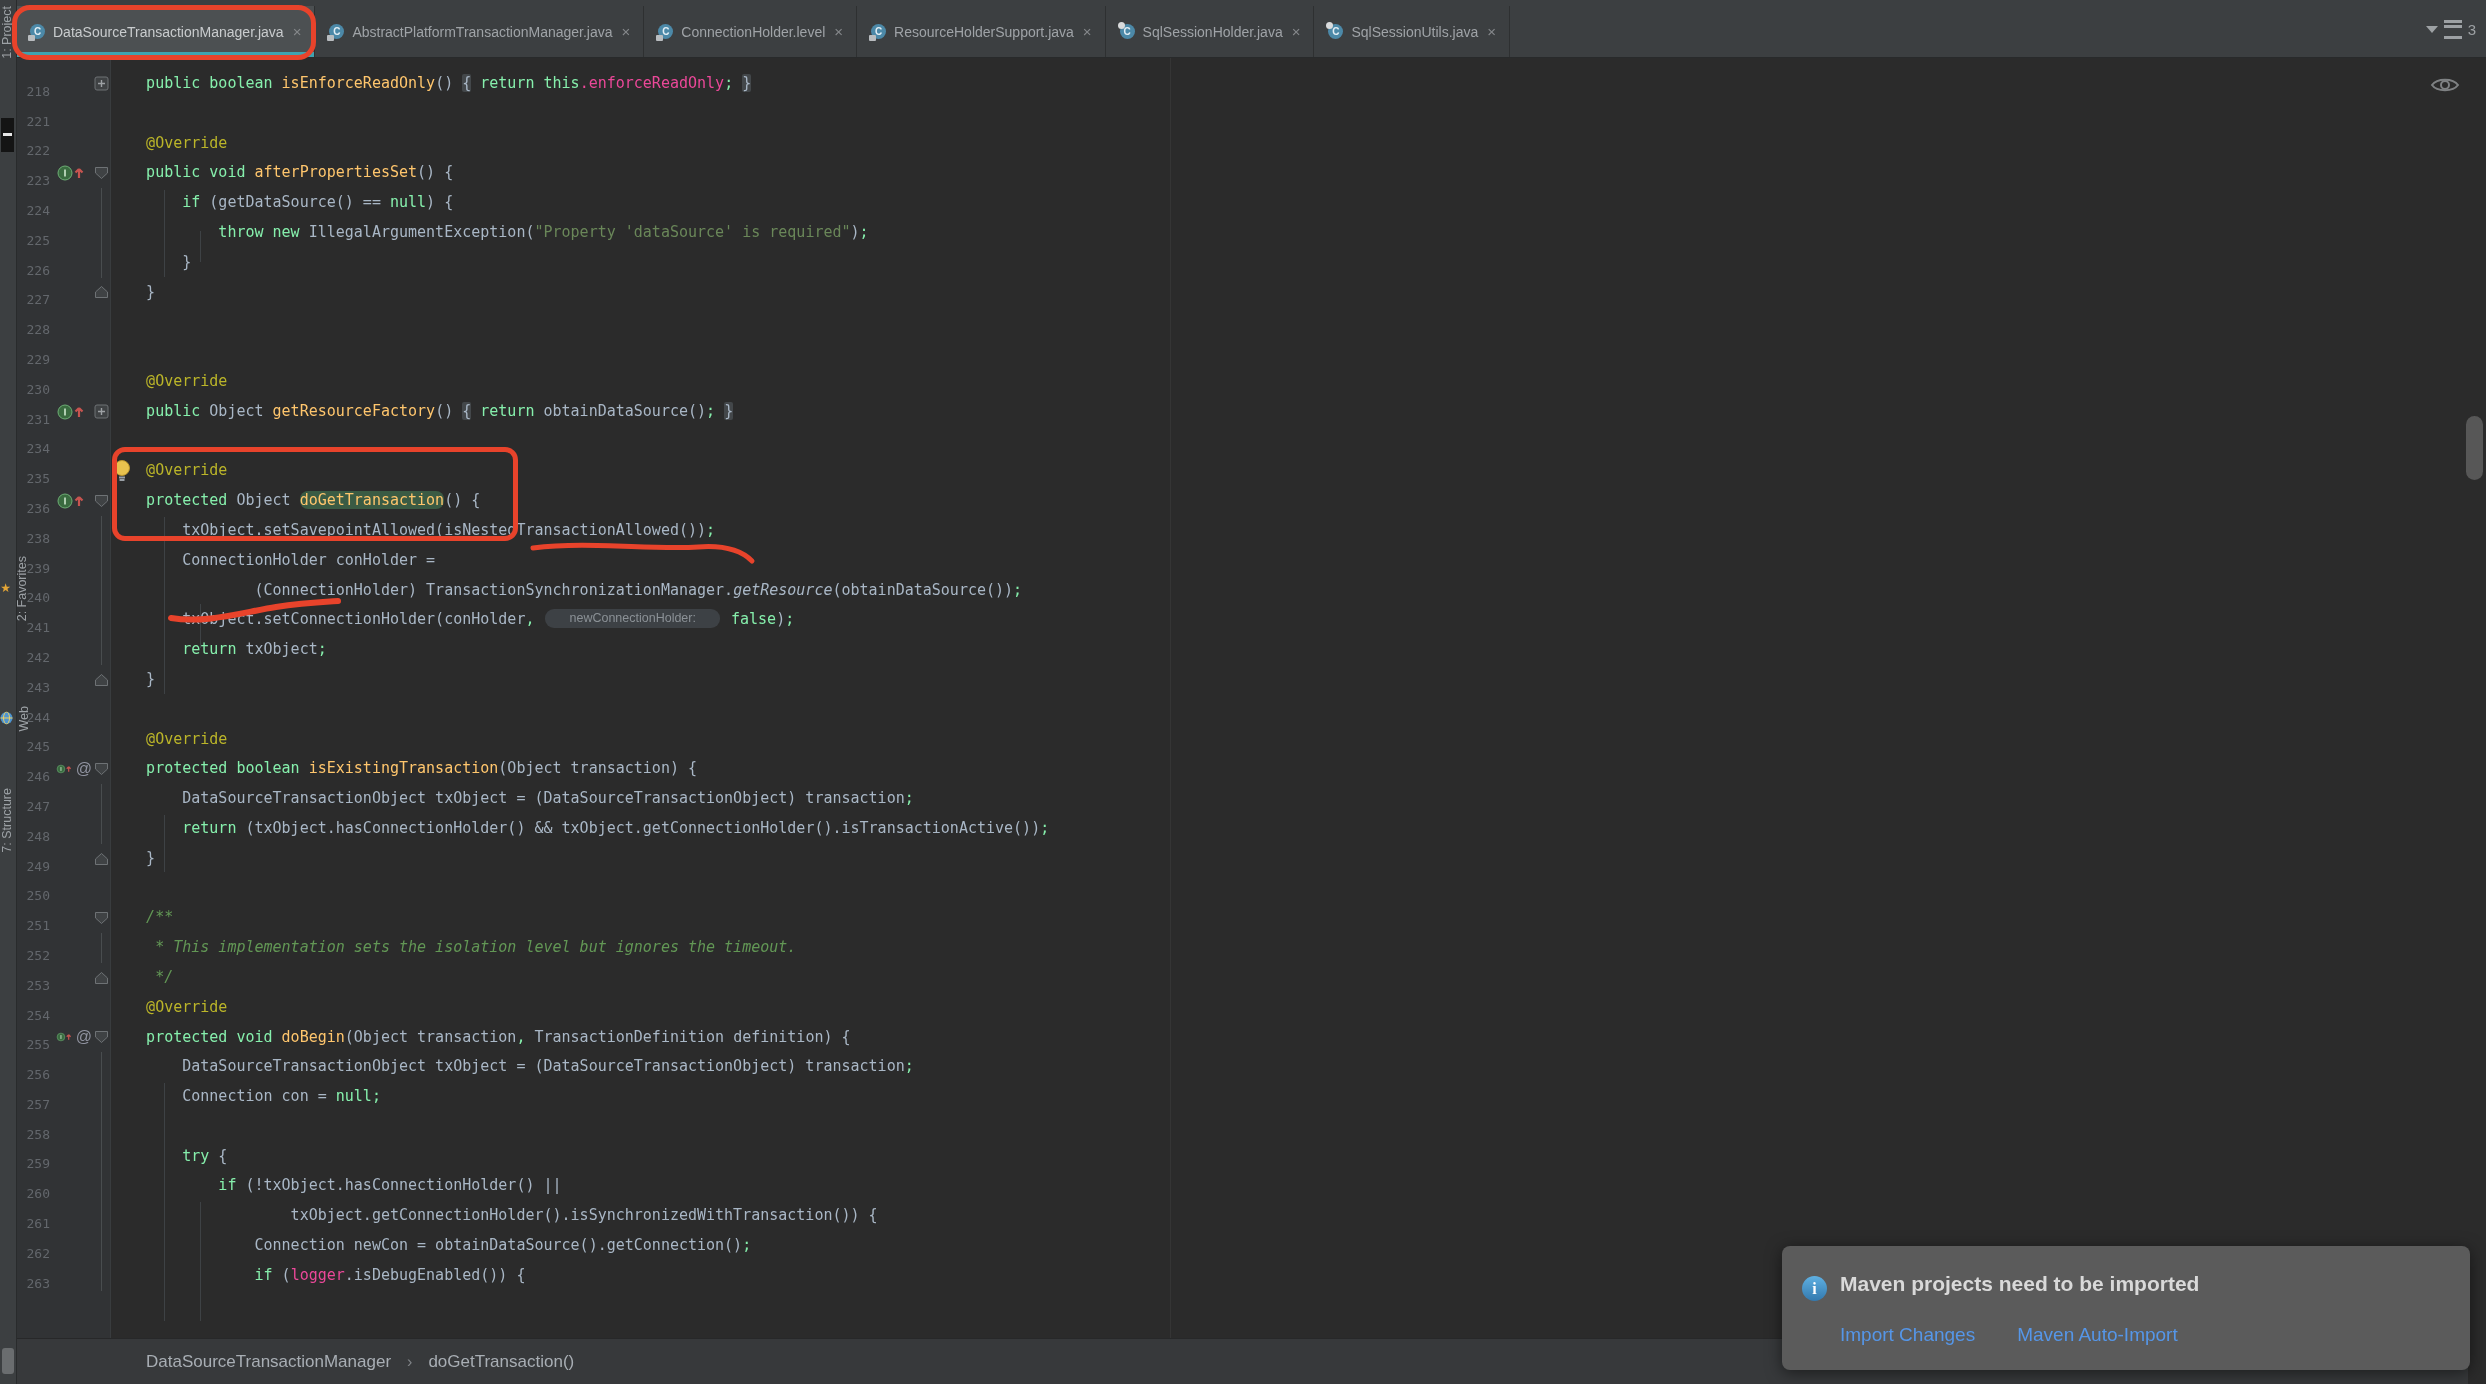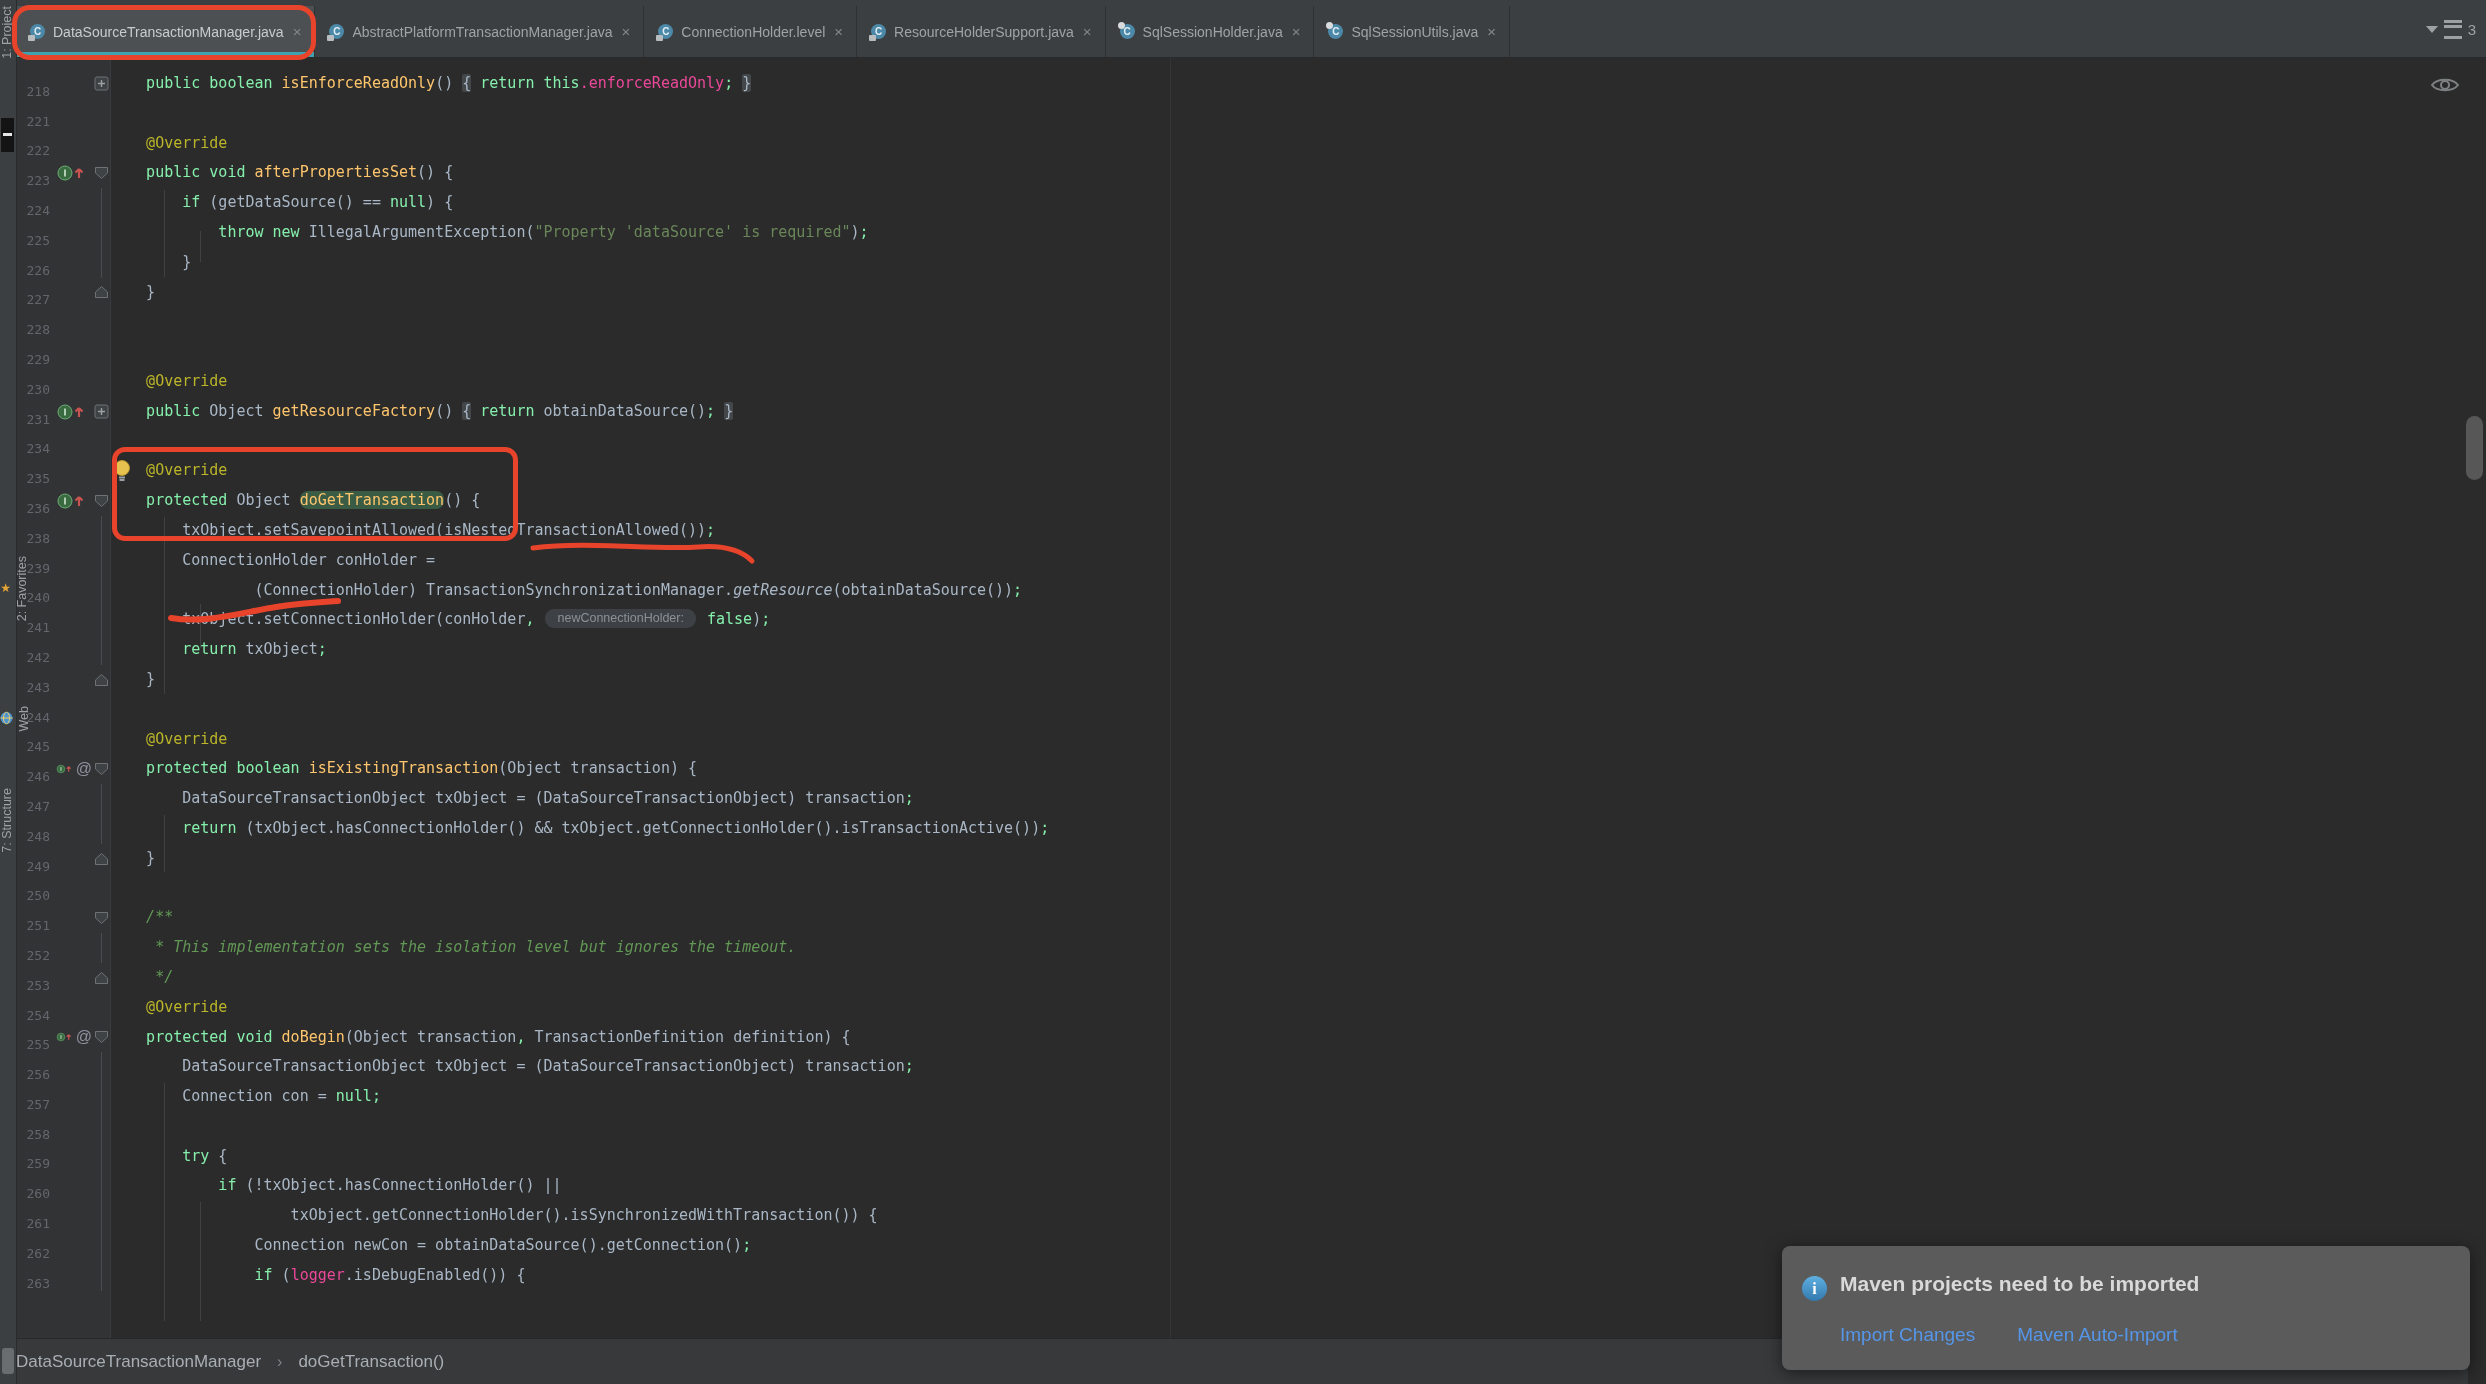--- a/index.html
+++ b/index.html
@@ -51,38 +51,38 @@
       color:#63676C;font:13px "DejaVu Sans Mono",monospace;}
   .ic{width:36px;flex:0 0 36px;height:100%;display:flex;align-items:center;}
   .fold{width:18px;flex:0 0 18px;height:100%;display:flex;align-items:center;justify-content:center;}
   .fold .vline{width:1px;height:100%;background:#494D4F;margin:0 auto;}
   .code{font:15px/29.8px "DejaVu Sans Mono",monospace;white-space:pre;color:#A9B7C6;}
   .k{color:#86efac;} .m{color:#FFC66D;} .a{color:#BBB529;} .s{color:#6A8759;}
   .f{color:#ec4899;} .p{color:#A9B7C6;} .c{color:#629755;font-style:italic;} .it{font-style:italic;}
   .fb{background:#43474A;border-radius:2px;}
   .hl{color:#FFC66D;background:#3A5B44;border-radius:8px;}
   .hint{display:inline-block;background:#3D4145;color:#8B9196;border-radius:9px;
-        font:12.5px/17px "Liberation Sans",sans-serif;padding:1px 12px;margin:0 2px;vertical-align:2px;}
+        font:12.5px/17px "Liberation Sans",sans-serif;padding:1px 24px;margin:0 2px;vertical-align:2px;}
   .bulb{position:absolute;left:96px;top:3px;}
 
   .indent-guide{position:absolute;width:1px;background:#3E4245;z-index:1;}
   .margin-guide{position:absolute;left:1170px;top:58px;width:1px;height:1280px;background:#353535;z-index:1;}
 
   .eye{position:absolute;right:26px;top:74px;z-index:6;cursor:pointer;}
   .scroll-thumb{position:absolute;right:3px;top:416px;width:17px;height:64px;border-radius:9px;
                 background:rgba(200,200,200,0.28);z-index:6;cursor:pointer;}
 
   
   .anno{position:absolute;z-index:20;pointer-events:none;}
   .anno-oval{left:12px;top:5px;width:294px;height:45px;border:5px solid #E8432B;border-radius:18px;}
   .anno-box{left:112px;top:447px;width:396px;height:84px;border:5px solid #E8432B;border-radius:13px;}
 
   
   .crumbs{position:absolute;left:16px;right:18px;top:1338px;height:46px;background:#37393B;
-          border-top:1px solid #272829;display:flex;align-items:center;
+          border-top:1px solid #272829;display:flex;align-items:center;padding-left:130px;
           color:#A8AEB4;font-size:17px;z-index:3;}
   .crumbs .sep{color:#7F8387;margin:0 16px;font-size:16px;}
   .crumbs span{cursor:pointer;}
 
   
   .balloon{position:absolute;left:1782px;top:1246px;width:688px;height:124px;background:#5B5B5B;
            border-radius:8px;box-shadow:0 3px 16px rgba(0,0,0,0.5);z-index:30;}
   .balloon .b-ico{position:absolute;left:20px;top:30px;width:25px;height:25px;border-radius:50%;
                   background:linear-gradient(#5FB0E2,#3379AE);color:#fff;font-size:16px;font-weight:bold;
                   font-family:"Liberation Serif",serif;display:flex;align-items:center;justify-content:center;}

